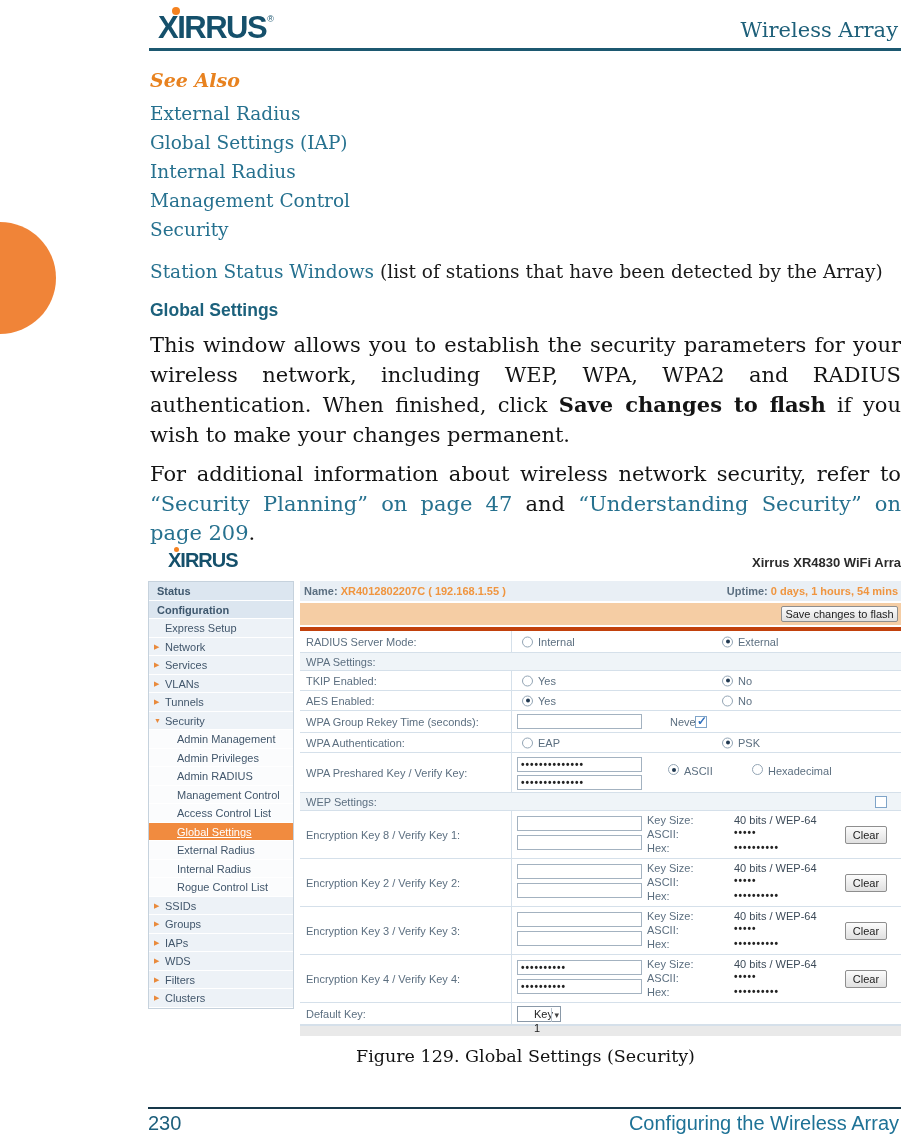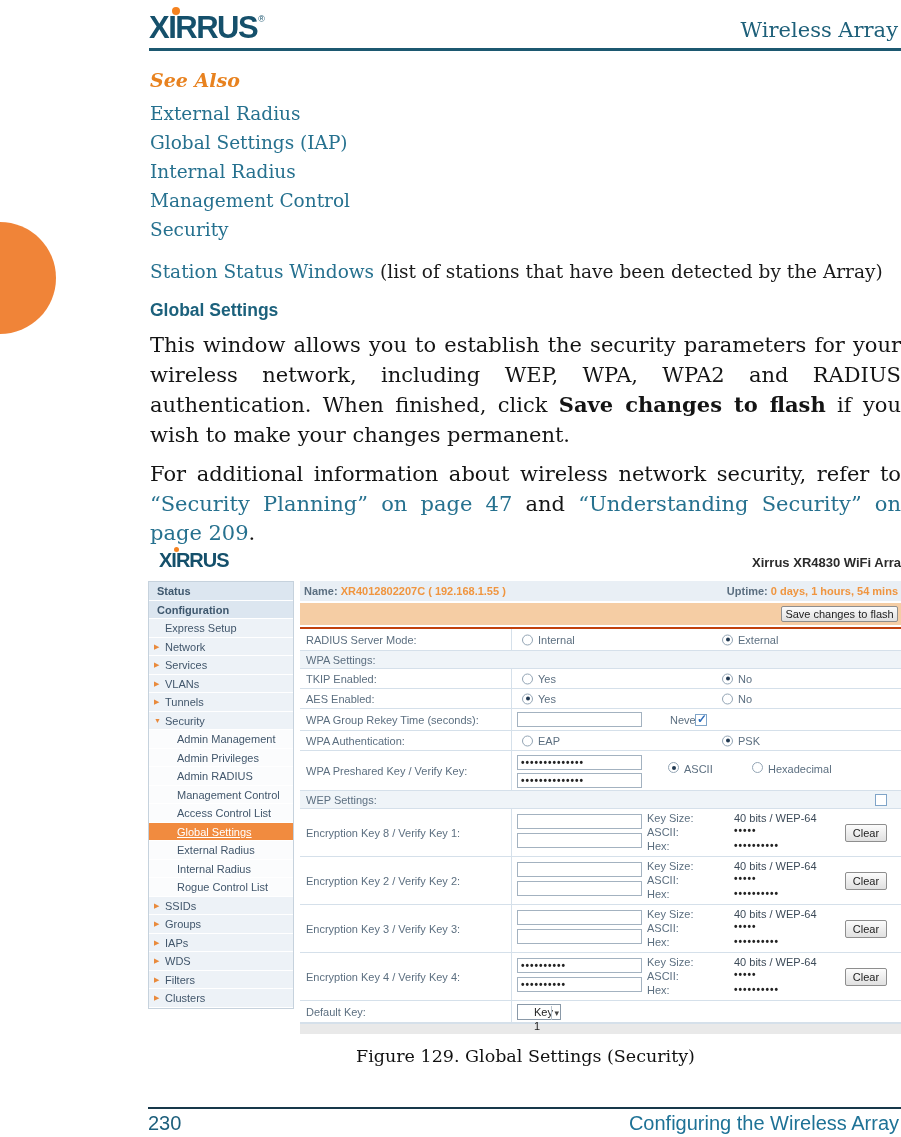--- a/index.html
+++ b/index.html
@@ -6,21 +6,21 @@
   html,body { width:901px; height:1137px; background:#fff; overflow:hidden; }
   body { position:relative; font-family:"DejaVu Serif", serif; color:#1a1a1a; }
 
   
   .tab-circle { position:absolute; left:-56px; top:222px; width:112px; height:112px;
                 border-radius:50%; background:#F08438; }
 
   
   .logo-doc { position:absolute; left:149px; top:10px; width:120px; height:40px; }
   .logo-text { font-family:"Liberation Sans", sans-serif; font-weight:bold; font-size:31px;
-               letter-spacing:-1.5px; color:#15506B; }
+               letter-spacing:-1.5px; color:#15506B;margin-left:9px; }
   .logo-dot { position:absolute; left:23px; top:-3px; width:8px; height:8px; border-radius:50%;
               background:#F5821F; }
   .logo-reg { position:absolute; top:4px; margin-left:1px; font-family:"Liberation Sans",sans-serif;
               font-size:9px; color:#15506B; }
   .header-right { position:absolute; right:3px; top:18px; font-size:21px; color:#1E607A; }
   .header-rule { position:absolute; left:149px; right:0; top:48px; height:3px; background:#1C5870; }
 
   
   .sa-title { position:absolute; left:150px; top:69px; font-size:19px; font-weight:bold;
               font-style:italic; color:#E8821F; }
@@ -74,21 +74,21 @@
   .nb-orange { color:#F0953F; font-weight:bold; }
   .nb-left { position:absolute; left:4px; }
   .nb-right { position:absolute; right:3px; }
   .peach-bar { position:absolute; left:152px; right:0; top:58px; height:22px; background:#F5CDA4; }
   .btn { font-family:"Liberation Sans",sans-serif; font-size:11px; color:#222;
          border:1px solid #8E8E8E; border-radius:2px;
          background:linear-gradient(#FCFCFC,#E0E0E0); cursor:pointer; }
   .save-btn { position:absolute; right:3px; top:3px; width:117px; height:16px; }
 
   
-  .form { position:absolute; left:152px; right:0; top:82px; border-top:2px solid #c2410c;text-decoration:underline; }
+  .form { position:absolute; left:152px; right:0; top:82px; border-top:4px solid #c2410c;text-decoration:underline; }
   .frow { position:relative; border-bottom:1px solid #D5E0EA; background:#fff; }
   .vline { position:absolute; left:211px; top:0; bottom:0; border-left:1px solid #D5E0EA; }
   .flabel { position:absolute; left:6px; top:50%; transform:translateY(-50%); color:#5C6F80;
             white-space:nowrap; }
   .row-radius,.row-rekey,.row-default { height:22px; }
   .row-std { height:20px; }
   .row-psk { height:40px; }
   .krow { height:48px; }
   .secbar { position:relative; height:18px; line-height:18px; background:#EFF4F8;
             border-bottom:1px solid #D5E0EA; color:#5C6F80; }

